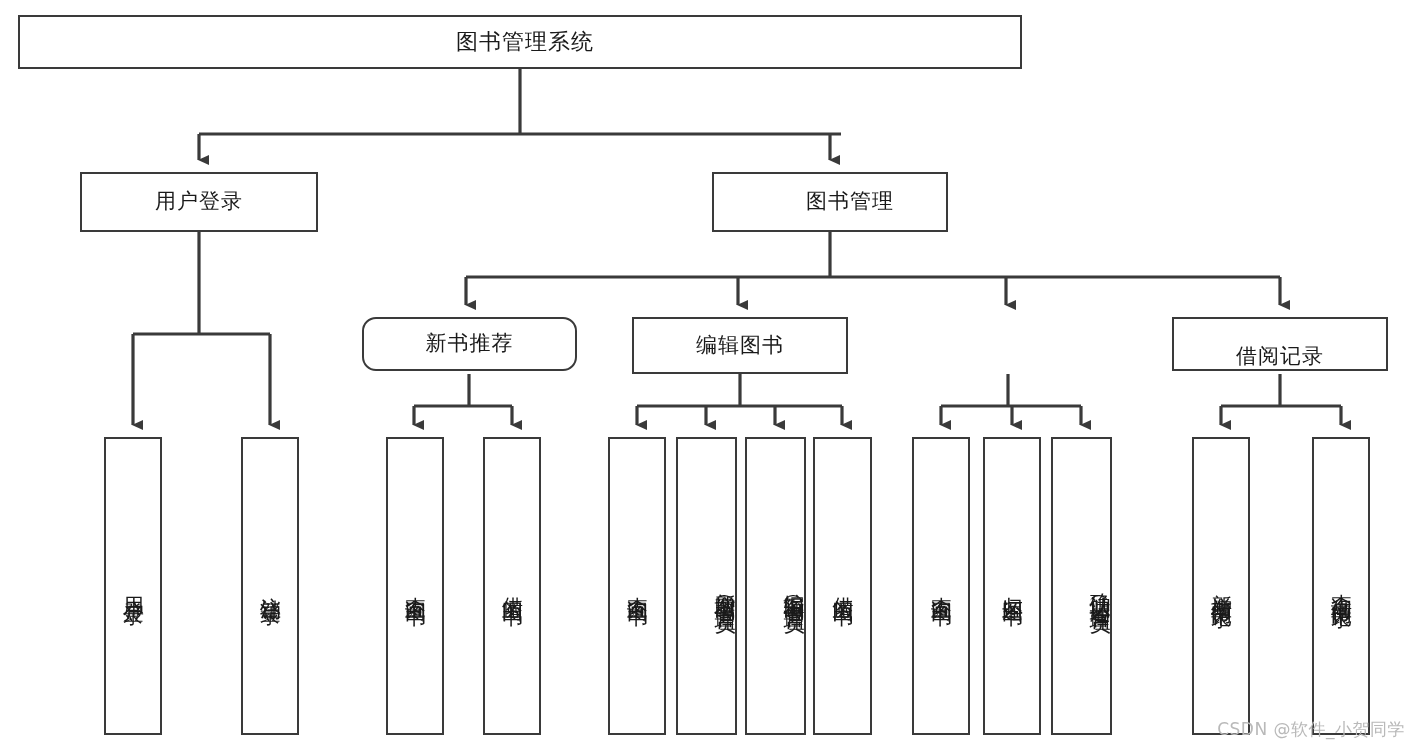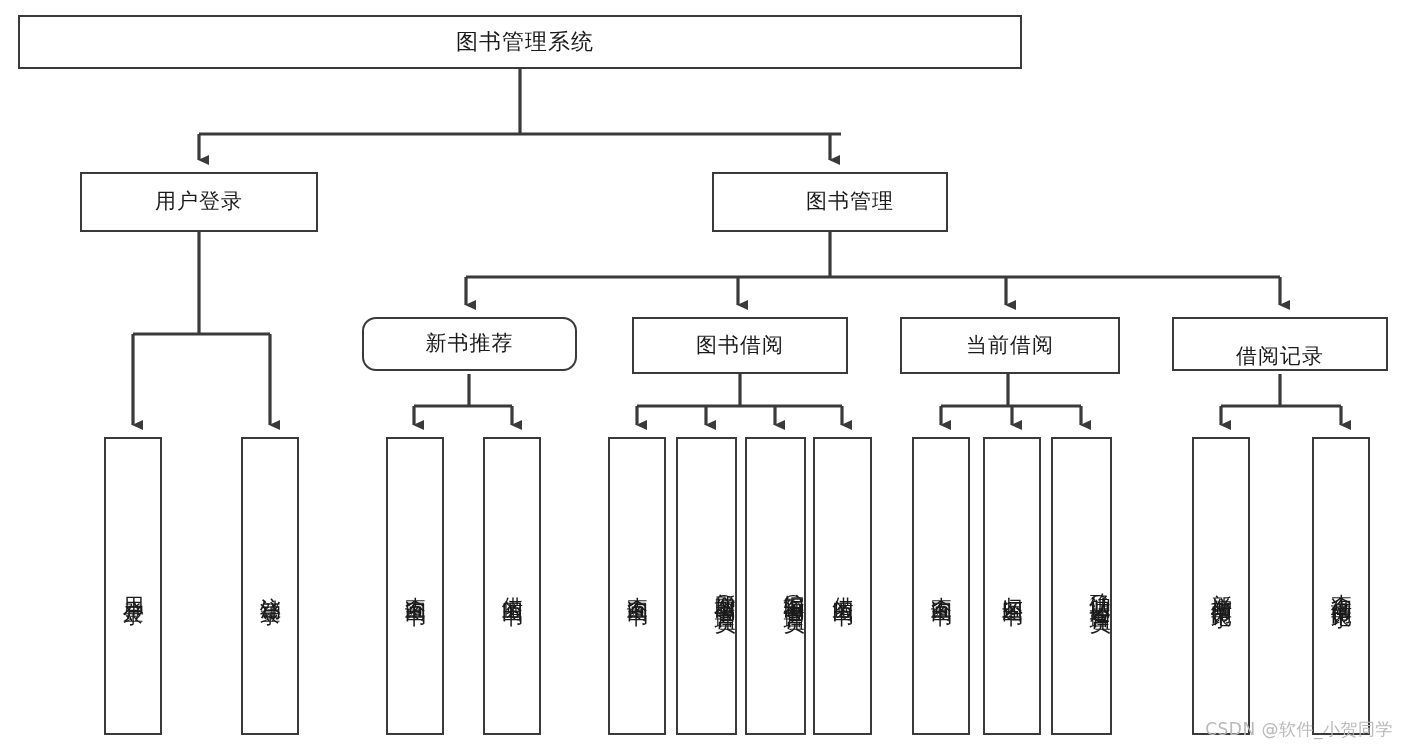--- a/index.html
+++ b/index.html
@@ -53,21 +53,21 @@
   .node-v.v-center {
     align-items: center;
     padding-top: 0;
   }
   .node-root {
     font-size: 22px;
     padding-left: 10px;
   }
   .watermark {
     position: absolute;
-    right: 12px;
+    right: 0;
     bottom: 6px;
     font-size: 17px;
     color: #b9b9b9;
     letter-spacing: 0.5px;
     white-space: nowrap;
     margin-left: 19px;
   }
 </style>
 </head>
 <body>
@@ -132,24 +132,21 @@
     <span>用户登录</span>
   </div>
   <div class="node node-h" id="node-l2-1" style="left: 712px; top: 172px; width: 236px; height: 60px; padding-left: 40px;">
     <span>图书管理</span>
   </div>
 
   <div class="node node-h" id="node-l3-0" style="left: 362px; top: 317px; width: 215px; height: 54px; border-radius: 14px;">
     <span>新书推荐</span>
   </div>
   <div class="node node-h" id="node-l3-1" style="left: 632px; top: 317px; width: 216px; height: 57px;">
-    <span>图书借阅</span>
-  </div>
-  <div class="node node-h" id="node-l3-2" style="left: 900px; top: 317px; width: 220px; height: 57px;">
-    <span>当前借阅</span>
+    <span>编辑图书</span>
   </div>
   <div class="node node-h" id="node-l3-3" style="left: 1172px; top: 317px; width: 216px; height: 54px; align-items: flex-end;">
     <span>借阅记录</span>
   </div>
 
   <div class="node node-v v-center" id="node-leaf-0" style="left: 104px; top: 437px; width: 58px; height: 298px;">
     <span>用户登录</span>
   </div>
   <div class="node node-v v-center" id="node-leaf-1" style="left: 241px; top: 437px; width: 58px; height: 298px;">
     <span>注销登录</span>

